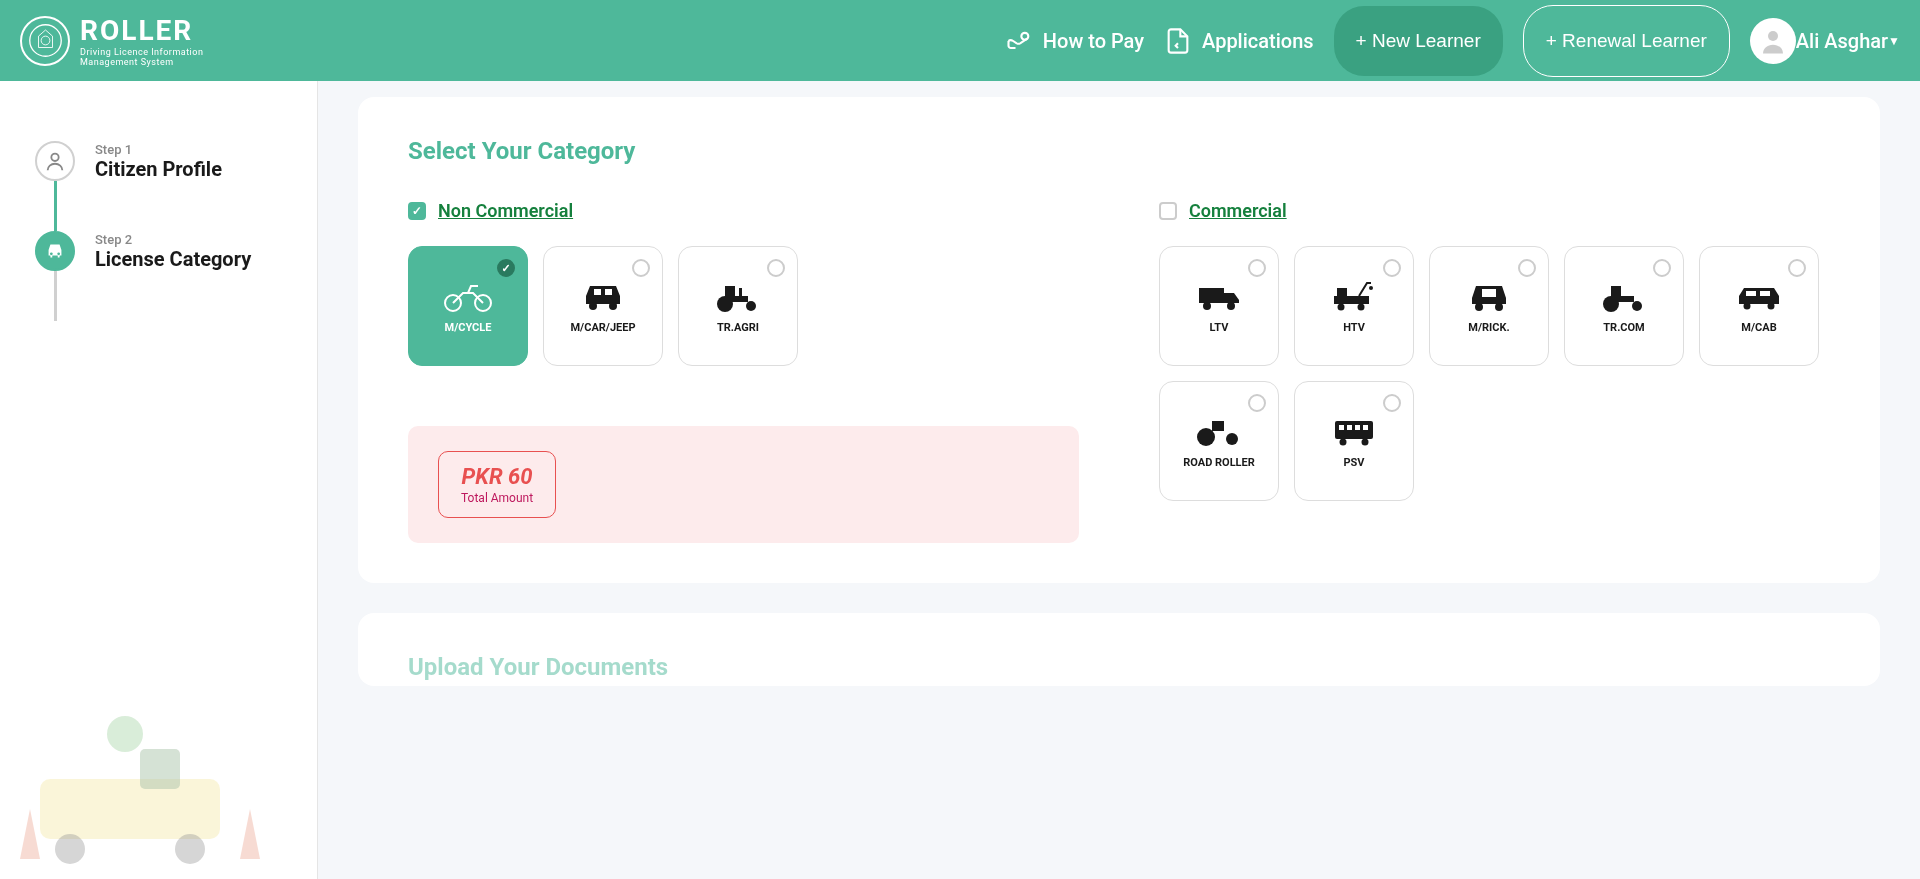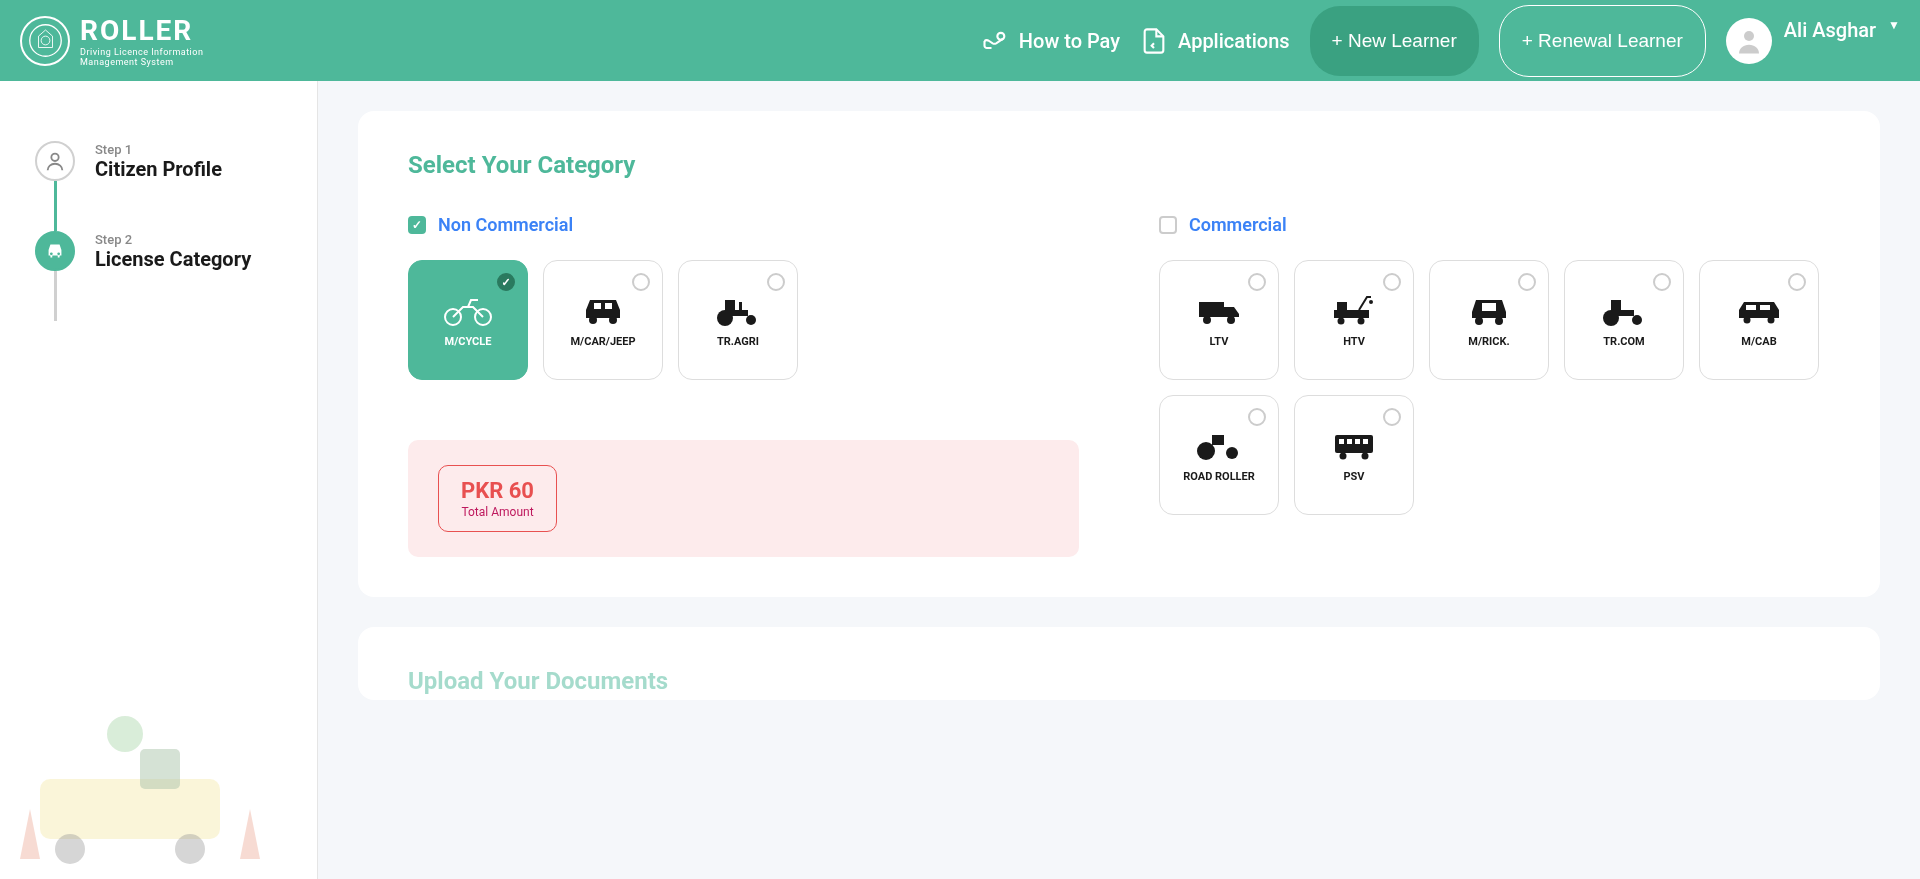--- a/index.html
+++ b/index.html
@@ -83,22 +83,21 @@
     }
     
     .btn-outline {
       background: transparent;
       color: #fff;
       border: 1.5px solid #fff;
     }
     
     .user-section {
       display: flex;
-      align-items: flex-start;
-      gap: 12px;
+      align-items: center;
       cursor: pointer;
     }
     
     .avatar {
       width: 46px;
       height: 46px;
       border-radius: 50%;
       background: #fff;
       display: flex;
       align-items: center;
@@ -201,21 +200,21 @@
       position: absolute;
       bottom: 0;
       left: 0;
       width: 290px;
       height: 200px;
       opacity: 0.5;
     }
     
     .main-content {
       flex: 1;
-      padding: 30px 40px;
+      padding: 16px 40px;
     }
     
     .card {
       background: #fff;
       border-radius: 16px;
       padding: 40px 50px;
       margin-bottom: 30px;
     }
     
     .card-title {
@@ -260,21 +259,22 @@
     .checkbox.checked::after {
       content: '✓';
       color: #fff;
       font-size: 12px;
       font-weight: bold;
     }
     
     .checkbox-text {
       font-size: 18px;
       font-weight: 600;
-      color: #3b82f6;
+      color: #15803d;
+      text-decoration: underline;
     }
     
     .vehicle-grid {
       display: flex;
       flex-wrap: wrap;
       gap: 15px;
     }
     
     .vehicle-card {
       width: 120px;
@@ -370,20 +370,21 @@
       border: 1.5px solid #e85050;
       border-radius: 10px;
       padding: 12px 22px;
       text-align: center;
     }
     
     .amount-value {
       font-size: 22px;
       font-weight: 700;
       color: #e85050;
+      font-style: italic;
     }
     
     .amount-label {
       font-size: 12px;
       color: #be185d;
       margin-top: 2px;
     }
 
     .upload-card-title {
       font-size: 24px;

